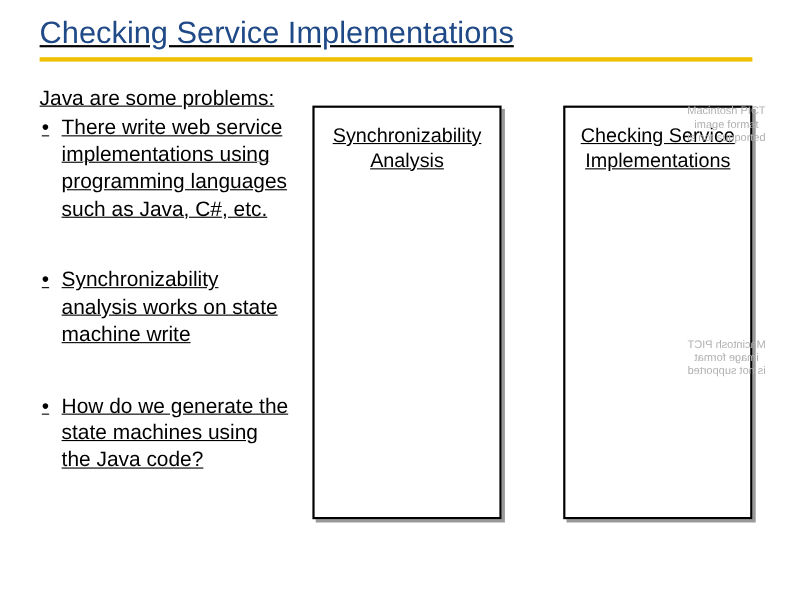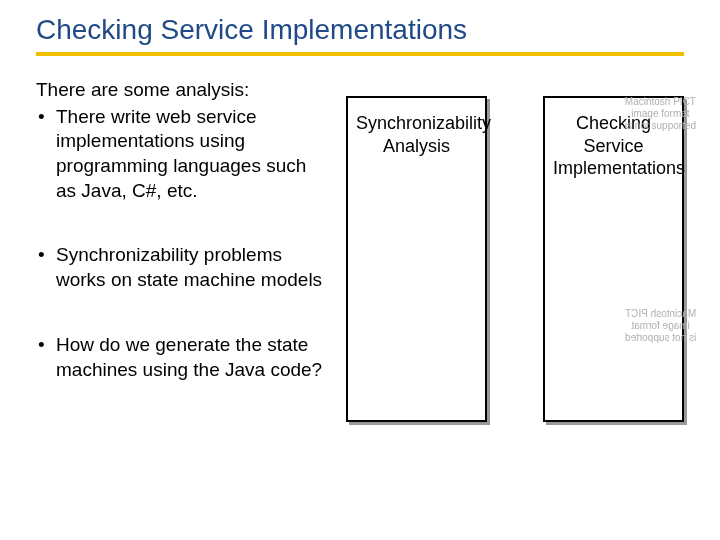--- a/index.html
+++ b/index.html
@@ -8,20 +8,21 @@
       height: 540px;
       background: #ffffff;
       font-family: Arial, Helvetica, sans-serif;
       overflow: hidden;
     }
     .slide {
       width: 100%;
       height: 100%;
       position: relative;
       padding: 14px 36px;
+      text-decoration: underline;
     }
     .title {
       color: #204a87;
       font-size: 28px;
       font-weight: 400;
       margin-bottom: 6px;
     }
     .underline {
       height: 4px;
       background: #f0c000;
@@ -53,21 +54,21 @@
     }
     .bullet-marker {
       display: inline-block;
       width: 20px;
       padding-left: 2px;
     }
     .bullet-text { flex: 1; }
     .box {
       border: 2px solid #000;
       background: #fff;
-      width: 141px;
+      width: 172px;
       padding: 14px 8px;
       text-align: center;
       font-size: 18px;
       line-height: 1.25;
       box-shadow: 3px 3px 0 rgba(0,0,0,0.4);
     }
     .pict-placeholder {
       position: absolute;
       color: #b0b0b0;
       font-family: Arial, sans-serif;
@@ -82,31 +83,31 @@
 </head>
 <body>
 
 <div class="slide">
   <div class="title">Checking Service Implementations</div>
   <div class="underline"></div>
 
   <div class="content">
     <div class="left-col">
       <div class="bullet-block">
-        <div class="intro">There are some analysis:</div>
+        <div class="intro">Java are some problems:</div>
         <div class="bullet">
           <span class="bullet-marker">•</span>
           <span class="bullet-text">There write web service implementations using programming languages such as Java, C#, etc.</span>
         </div>
       </div>
 
       <div class="bullet-block">
         <div class="bullet">
           <span class="bullet-marker">•</span>
-          <span class="bullet-text">Synchronizability problems works on state machine models</span>
+          <span class="bullet-text">Synchronizability analysis works on state machine write</span>
         </div>
       </div>
 
       <div class="bullet-block">
         <div class="bullet">
           <span class="bullet-marker">•</span>
           <span class="bullet-text">How do we generate the state machines using the Java code?</span>
         </div>
       </div>
     </div>

